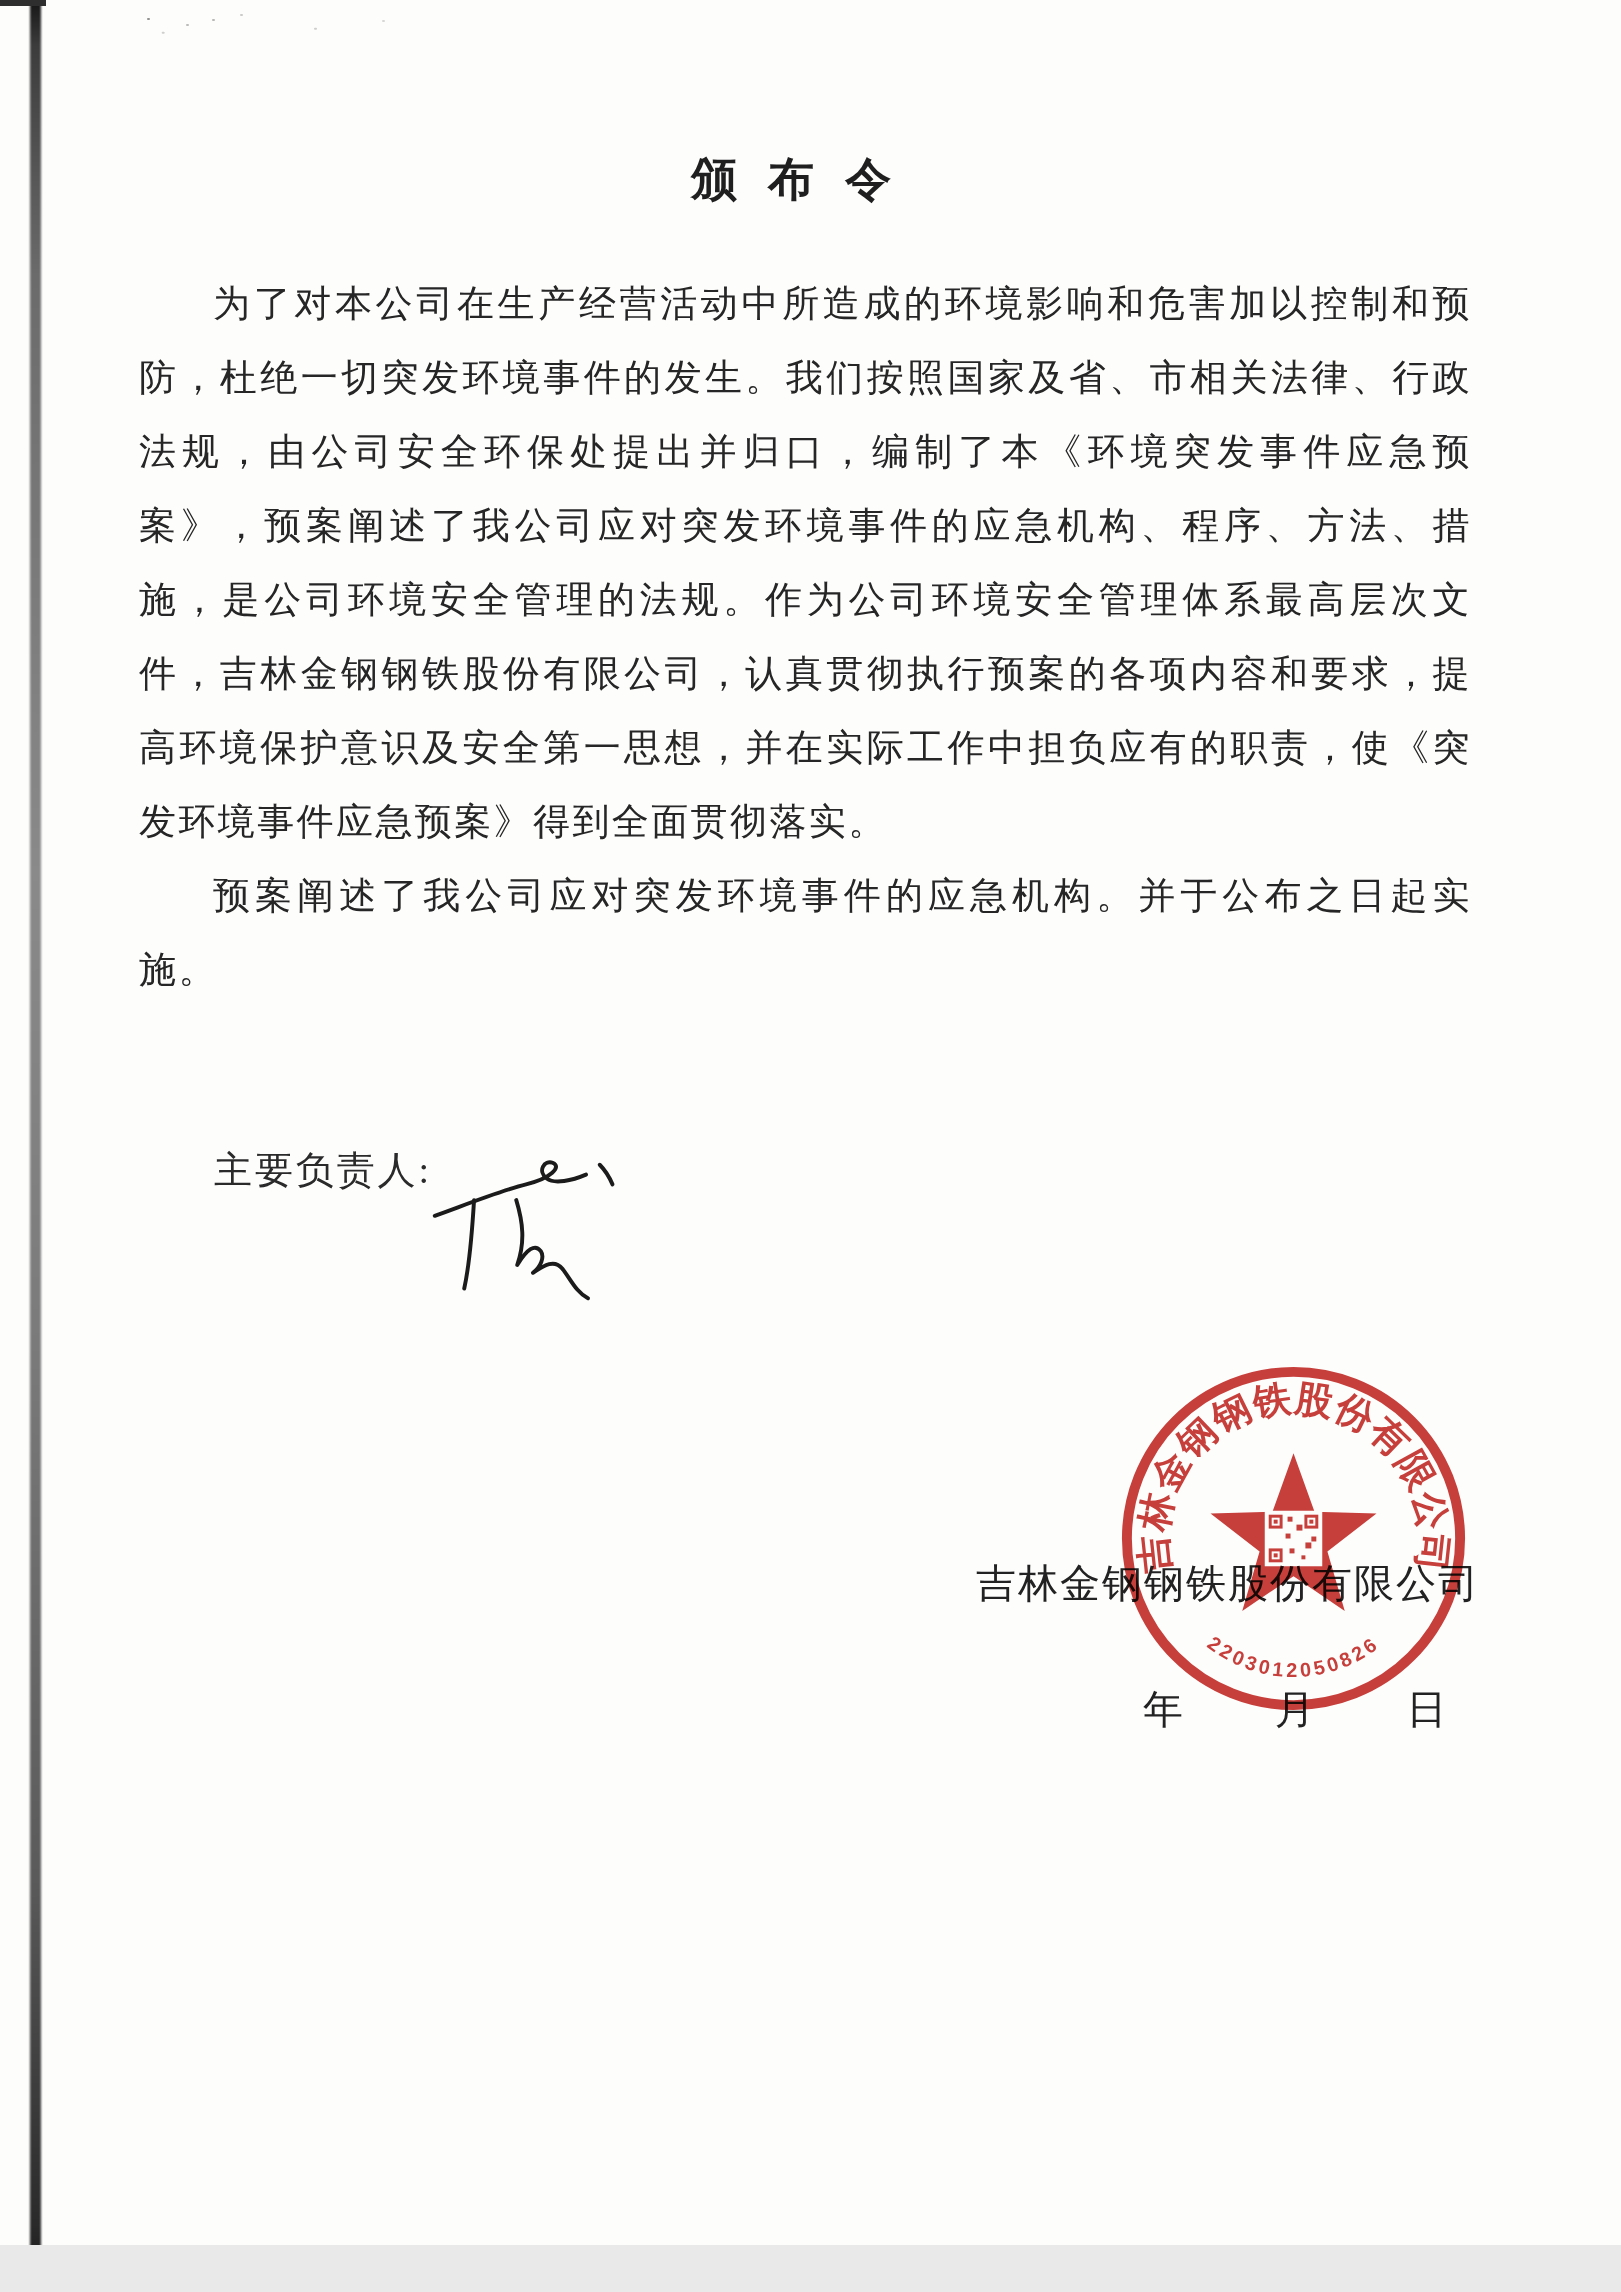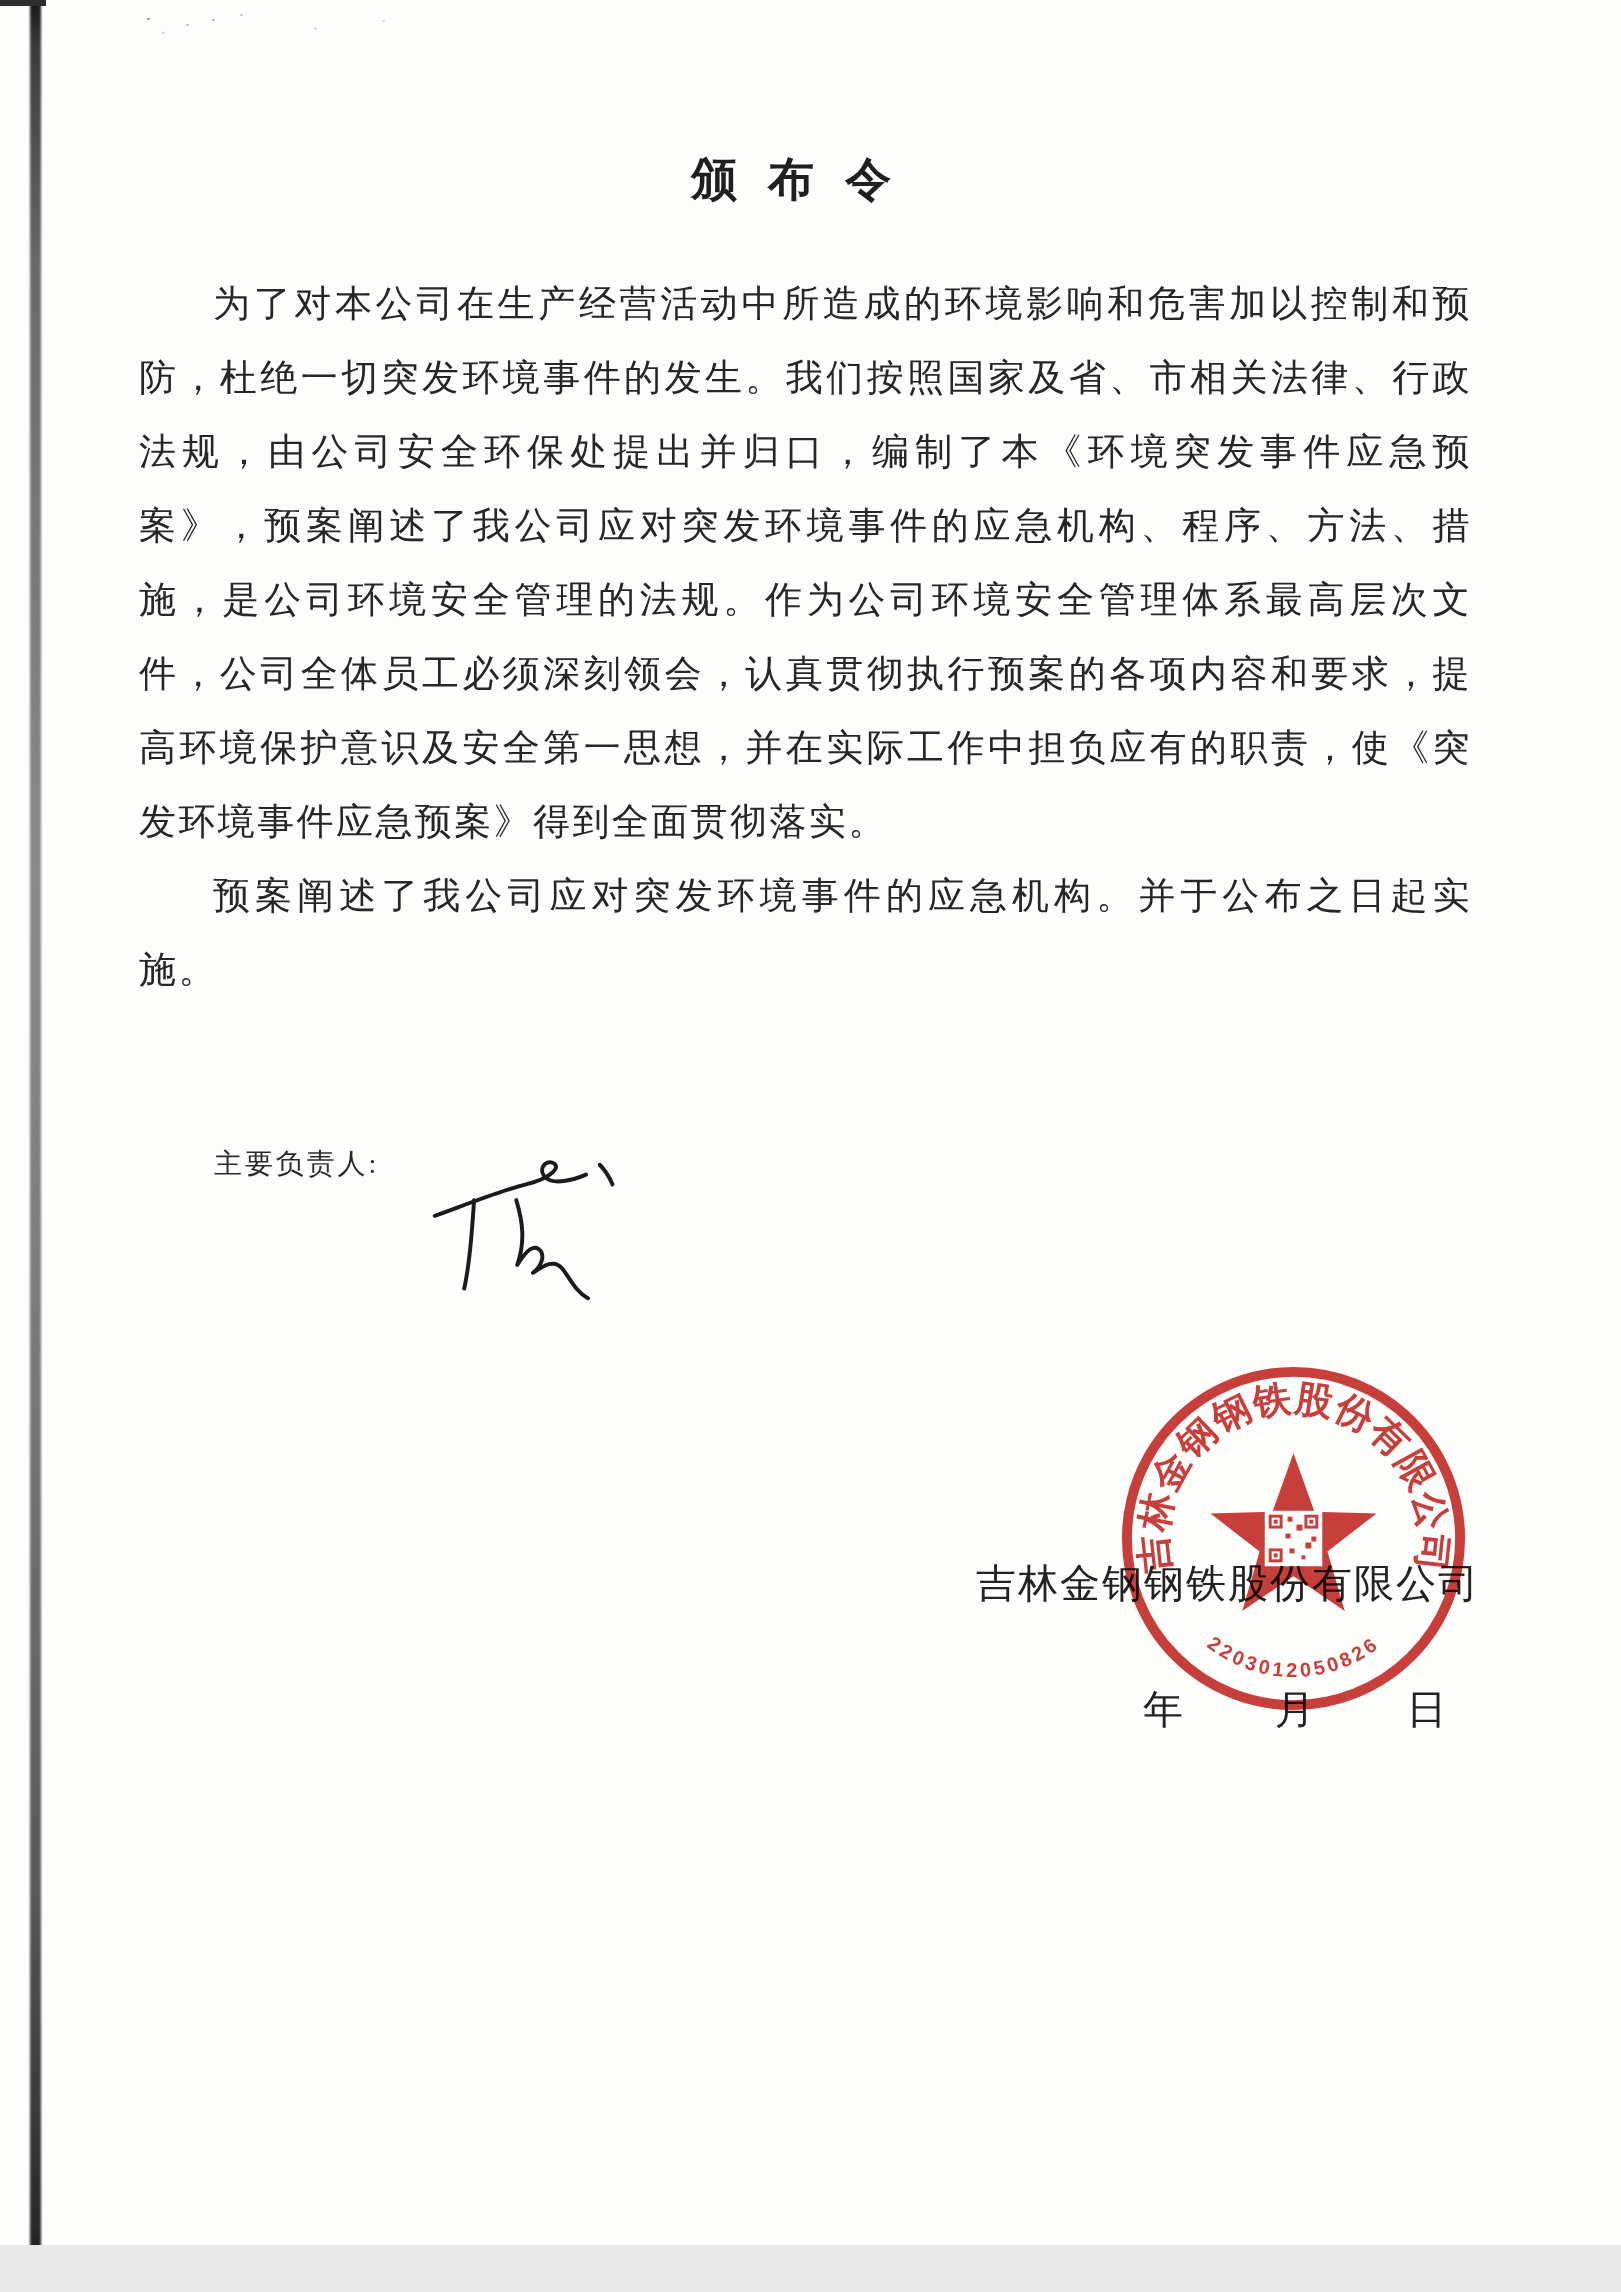--- a/index.html
+++ b/index.html
@@ -36,21 +36,21 @@
     letter-spacing:9.8px;
   }
   .doc-body{
     position:absolute;top:267px;left:139px;width:1333px;
     font-size:37px;line-height:74px;letter-spacing:2.4px;color:#262626;
     text-align:justify;
   }
   .doc-body p{margin:0;text-indent:2em;}
   .responsible-label{
     position:absolute;top:1145px;left:214px;
-    font-size:28px;color:#2a2a2a;letter-spacing:2.9px;
+    font-size:38px;color:#2a2a2a;letter-spacing:2.9px;
   }
   .signature{position:absolute;left:423px;top:1149px;}
   .company-line{
     position:absolute;top:1556px;left:976px;
     font-size:40px;color:#222;letter-spacing:2px;white-space:nowrap;
   }
   .date-line{
     position:absolute;top:1682px;left:1143px;
     font-size:40px;color:#222;letter-spacing:3.9px;white-space:nowrap;
   }
@@ -68,21 +68,21 @@
 
 <div class="page">
 
   <div class="scan-band"></div>
   <div class="scan-corner"></div>
   <div class="scan-speckles"></div>
 
   <div class="doc-title">颁 布 令</div>
 
   <div class="doc-body">
-    <p>为了对本公司在生产经营活动中所造成的环境影响和危害加以控制和预防，杜绝一切突发环境事件的发生。我们按照国家及省、市相关法律、行政法规，由公司安全环保处提出并归口，编制了本《环境突发事件应急预案》，预案阐述了我公司应对突发环境事件的应急机构、程序、方法、措施，是公司环境安全管理的法规。作为公司环境安全管理体系最高层次文件，公司全体员工必须深刻领会，认真贯彻执行预案的各项内容和要求，提高环境保护意识及安全第一思想，并在实际工作中担负应有的职责，使《突发环境事件应急预案》得到全面贯彻落实。</p>
+    <p>为了对本公司在生产经营活动中所造成的环境影响和危害加以控制和预防，杜绝一切突发环境事件的发生。我们按照国家及省、市相关法律、行政法规，由公司安全环保处提出并归口，编制了本《环境突发事件应急预案》，预案阐述了我公司应对突发环境事件的应急机构、程序、方法、措施，是公司环境安全管理的法规。作为公司环境安全管理体系最高层次文件，吉林金钢钢铁股份有限公司，认真贯彻执行预案的各项内容和要求，提高环境保护意识及安全第一思想，并在实际工作中担负应有的职责，使《突发环境事件应急预案》得到全面贯彻落实。</p>
     <p>预案阐述了我公司应对突发环境事件的应急机构。并于公布之日起实施。</p>
   </div>
 
   <div class="responsible-label">主要负责人:</div>
 
   <svg class="signature" width="216" height="167" viewBox="0 0 220 170">
     <g fill="none" stroke="#1b1b1b" stroke-width="4" stroke-linecap="round" stroke-linejoin="round">
       <path d="M 12 68 C 40 58, 80 42, 105 36 C 130 30, 142 18, 132 14 C 124 11, 116 22, 126 30 C 134 36, 152 32, 166 26"></path>
       <path d="M 52 52 C 50 85, 48 115, 42 142"></path>
       <path d="M 95 52 C 102 75, 104 95, 96 118 C 106 102, 114 96, 120 104 C 124 110, 120 120, 112 126 C 124 118, 134 112, 142 122 C 150 132, 156 146, 168 152"></path>

